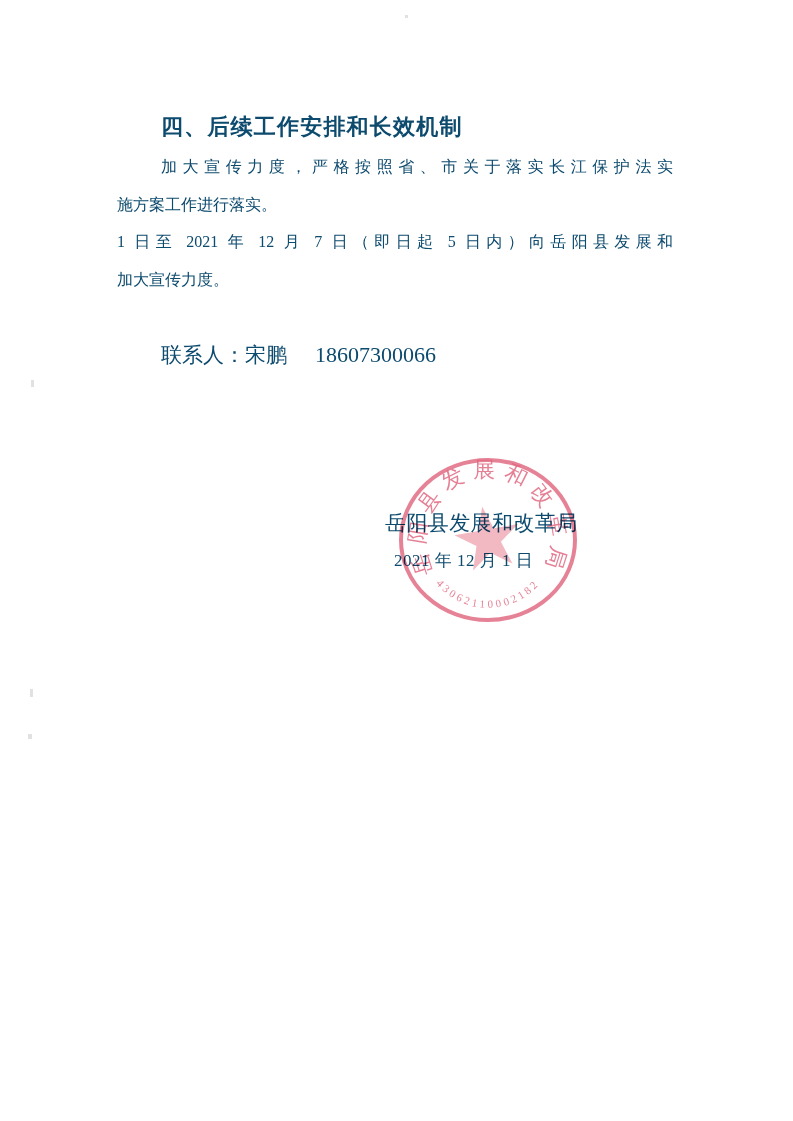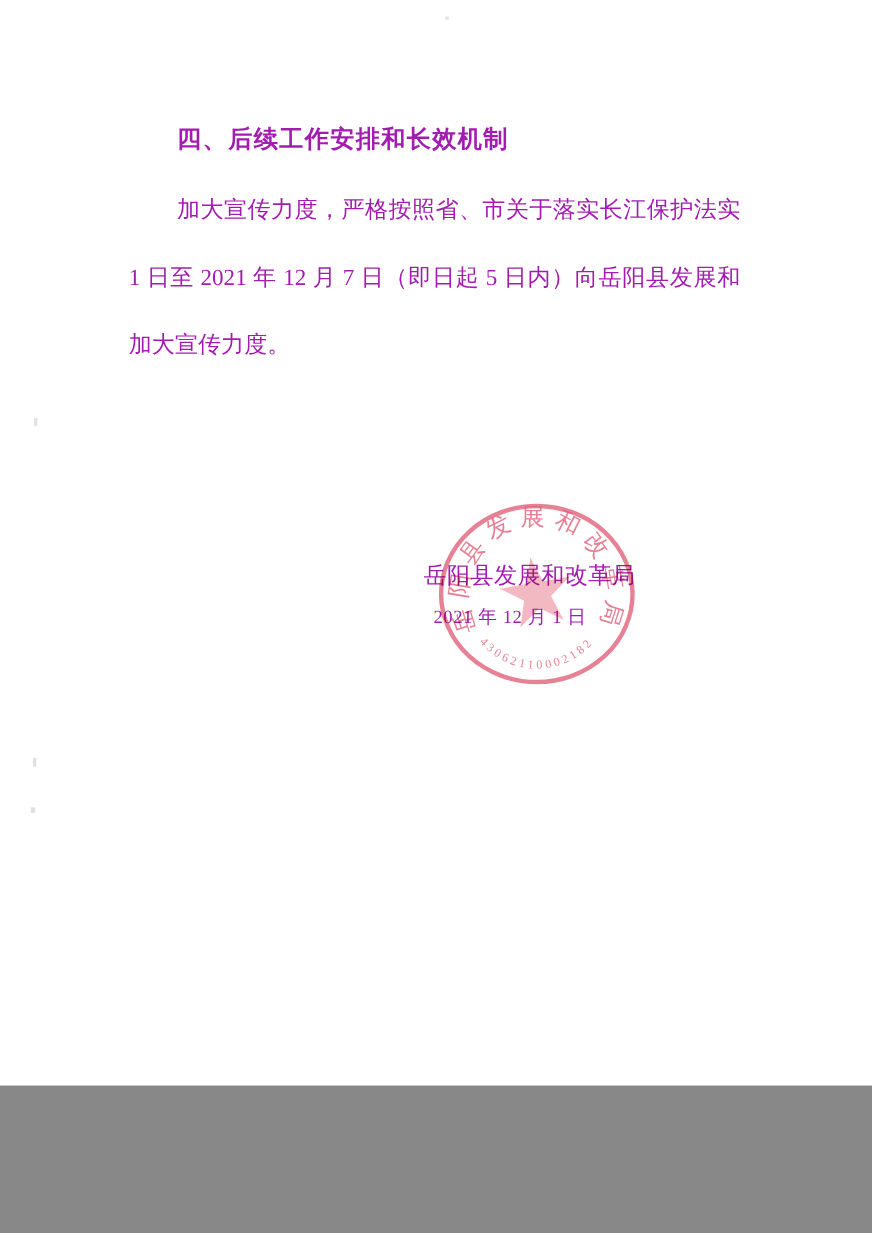--- a/index.html
+++ b/index.html
@@ -1,46 +1,45 @@
 <!DOCTYPE html>
 <html><head>
 <meta charset="utf-8">
 <style>
   html, body { margin: 0; padding: 0; background: #888; }
   .page {
     position: relative;
     width: 793px;
-    height: 987px;
+    height: 1121px;
     margin: 0 auto;
     background: #ffffff;
     overflow: hidden;
     font-family: "Liberation Serif", "DejaVu Serif", serif;
-    color: #a21caf;
+    color: #0c4a6e;
   }
   .content {
     position: absolute;
     left: 117px;
     top: 106px;
     width: 556px;
   }
   .heading {
     font-family: "Liberation Sans", "DejaVu Sans", sans-serif;
     font-weight: 700;
     font-size: 22px;
     line-height: 42px;
     letter-spacing: 1.2px;
     padding-left: 44px;
     white-space: nowrap;
   }
   .line {
-    font-size: 21px;
+    font-size: 16px;
     line-height: 37.5px;
     text-align: justify;
     text-justify: inter-character;
-    margin-top: 24px;
   }
   .line.fill { text-align-last: justify; }
   .line.ind  { text-indent: 44px; }
   .spacer { height: 37.5px; }
   .contact {
     font-size: 21px;
     line-height: 37.5px;
     padding-left: 44px;
     white-space: nowrap;
   }
@@ -83,29 +82,33 @@
 </head>
 <body>
 
 <div class="page">
 
   <div class="content">
     <div class="heading">四、后续工作安排和长效机制</div>
 
     <div>
       <div class="line fill ind">加大宣传力度，严格按照省、市关于落实长江保护法实</div>
+      <div class="line">施方案工作进行落实。</div>
     </div>
 
     <div>
       <div class="line fill">1 日至 2021 年 12 月 7 日（即日起 5 日内）向岳阳县发展和</div>
       <div class="line">加大宣传力度。</div>
     </div>
 
     <div class="spacer"></div>
 
+    <div class="contact">
+      <span>联系人：</span><span>宋鹏</span><span class="phone">18607300066</span>
+    </div>
   </div>
 
   <div class="sig-org">岳阳县发展和改革局</div>
   <div class="sig-date">2021 年 12 月 1 日</div>
 
   <svg class="seal" viewBox="0 0 184 172">
     <defs>
       <path id="seal-arc-top" d="M 37.4 117.5 A 63 63 0 1 1 146.6 117.5" fill="none"></path>
       <path id="seal-arc-bottom" d="M 32 117.9 A 68 68 0 0 0 152 117.9" fill="none"></path>
     </defs>

